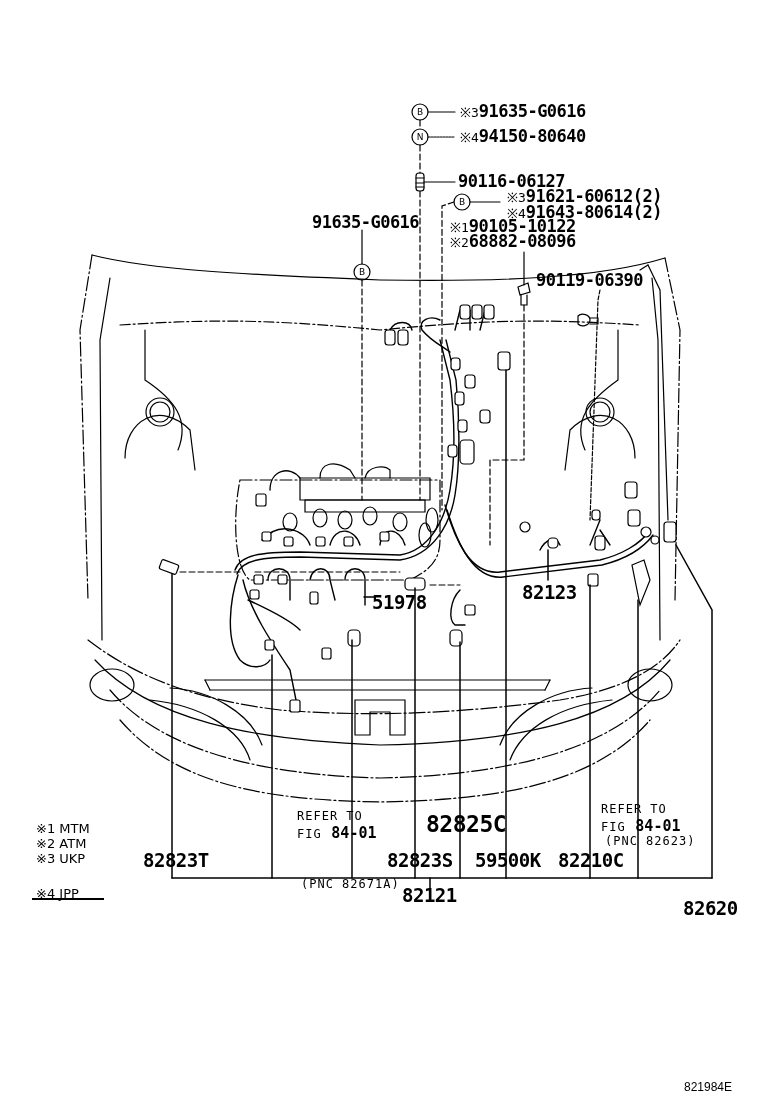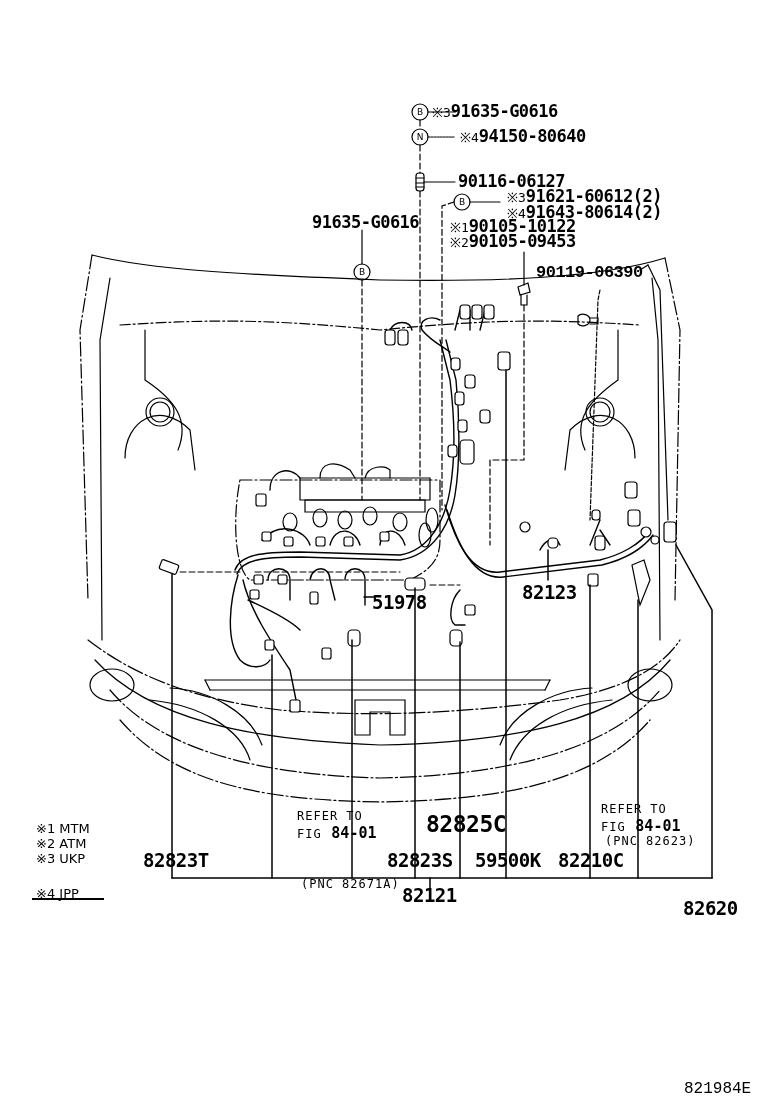--- a/index.html
+++ b/index.html
@@ -9,22 +9,22 @@
   .lbl { position:absolute; font-family:"DejaVu Sans Mono","Liberation Mono",monospace;
          font-weight:bold; font-size:17px; line-height:17px; white-space:nowrap; color:#000;
          letter-spacing:-0.5px; }
   .lbl .mk { font-weight:normal; font-size:13px; letter-spacing:0; }
   .small { position:absolute; font-family:"DejaVu Sans Mono","Liberation Mono",monospace;
            font-size:12px; line-height:12px; white-space:nowrap; letter-spacing:1px; }
   .legend { position:absolute; left:36px; top:821px; font-family:"DejaVu Sans","Liberation Sans",sans-serif;
             font-size:13px; line-height:15px; }
   .legend div { white-space:nowrap; }
   .legend-rule { position:absolute; left:32px; top:898px; width:72px; height:2px; background:#000; }
-  .figcode { position:absolute; left:684px; top:1080px; font-family:Liberation Mono, monospace;
-             font-size:16px; }
+  .figcode { position:absolute; left:684px; top:1080px; font-family:Liberation Sans, sans-serif;
+             font-size:12px; }
 </style>
 </head>
 <body>
 
 <svg id="diagram" width="760" height="1112" viewBox="0 0 760 1112" xmlns="http://www.w3.org/2000/svg" fill="none" stroke="#000" stroke-width="1.2" stroke-linecap="round">
 
   <g>
     <path d="M92,255 C150,270 250,275 380,280 C500,282 600,278 665,258"></path>
     <path d="M92,255 L80,330 L88,600" stroke-dasharray="14 3 2 3"></path>
     <path d="M665,258 L680,330 L675,600" stroke-dasharray="14 3 2 3"></path>
@@ -186,45 +186,45 @@
     <path d="M676,545 L712,610 L712,878"></path>
     <path d="M172,878 L712,878"></path>
     <path d="M430,878 L430,888"></path>
     <path d="M548,550 L548,580"></path>
     <path d="M364,597 L374,597"></path>
     <path d="M180,572 L240,572 M255,572 L400,572" stroke-dasharray="6 3" stroke-width="1"></path>
     <path d="M430,585 L460,585" stroke-dasharray="6 3" stroke-width="1"></path>
   </g>
 </svg>
 
-<div class="lbl" style="left:432px; top:103px;">
+<div class="lbl" style="left:460px; top:103px;">
   <span class="mk">※3</span><span>91635-G0616</span>
 </div>
 <div class="lbl" style="left:460px; top:128px;">
   <span class="mk">※4</span><span>94150-80640</span>
 </div>
 <div class="lbl" style="left:458px; top:173px;">
   <span>90116-06127</span>
 </div>
 <div class="lbl" style="left:507px; top:188px;">
   <span class="mk">※3</span><span>91621-60612(2)</span>
 </div>
 <div class="lbl" style="left:507px; top:204px;">
   <span class="mk">※4</span><span>91643-80614(2)</span>
 </div>
 <div class="lbl" style="left:450px; top:218px;">
   <span class="mk">※1</span><span>90105-10122</span>
 </div>
 <div class="lbl" style="left:450px; top:233px;">
-  <span class="mk">※2</span><span>90105-09453</span>
+  <span class="mk">※2</span><span>68882-08096</span>
 </div>
 <div class="lbl" style="left:312px; top:214px;">
   <span>91635-G0616</span>
 </div>
-<div class="lbl" style="left:536px; top:264px;font-family:Liberation Mono, monospace;">
+<div class="lbl" style="left:536px; top:272px;">
   <span>90119-06390</span>
 </div>
 
 <div class="lbl" style="left:372px; top:594px; font-size:19px;">51978</div>
 <div class="lbl" style="left:522px; top:584px; font-size:19px;">82123</div>
 
 <div class="lbl" style="left:143px; top:852px; font-size:19px;">82823T</div>
 <div class="lbl" style="left:426px; top:816px; font-size:23px;">82825C</div>
 <div class="lbl" style="left:387px; top:852px; font-size:19px;">82823S</div>
 <div class="lbl" style="left:475px; top:852px; font-size:19px;">59500K</div>

